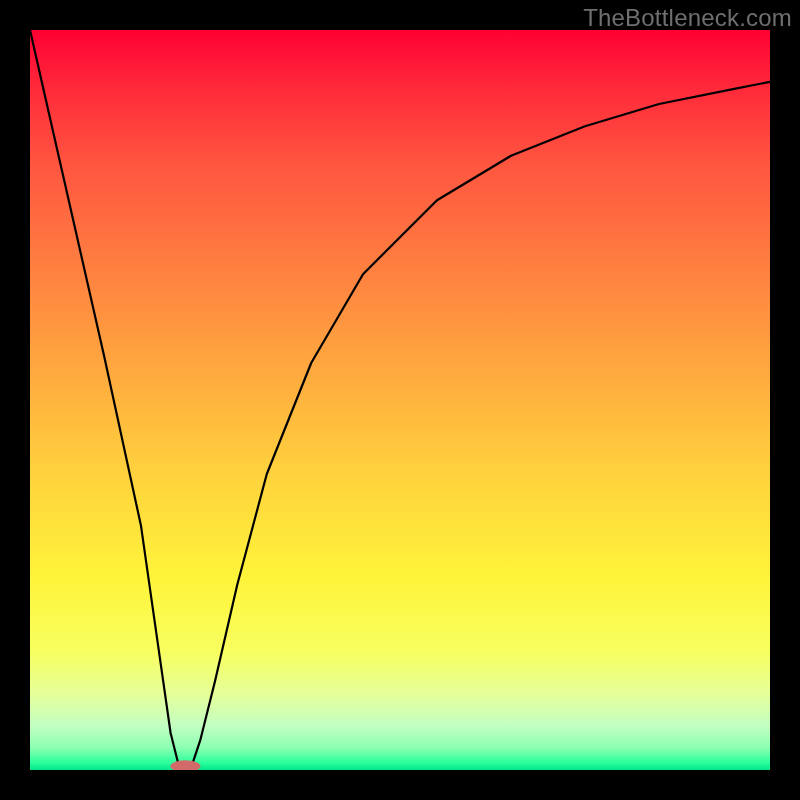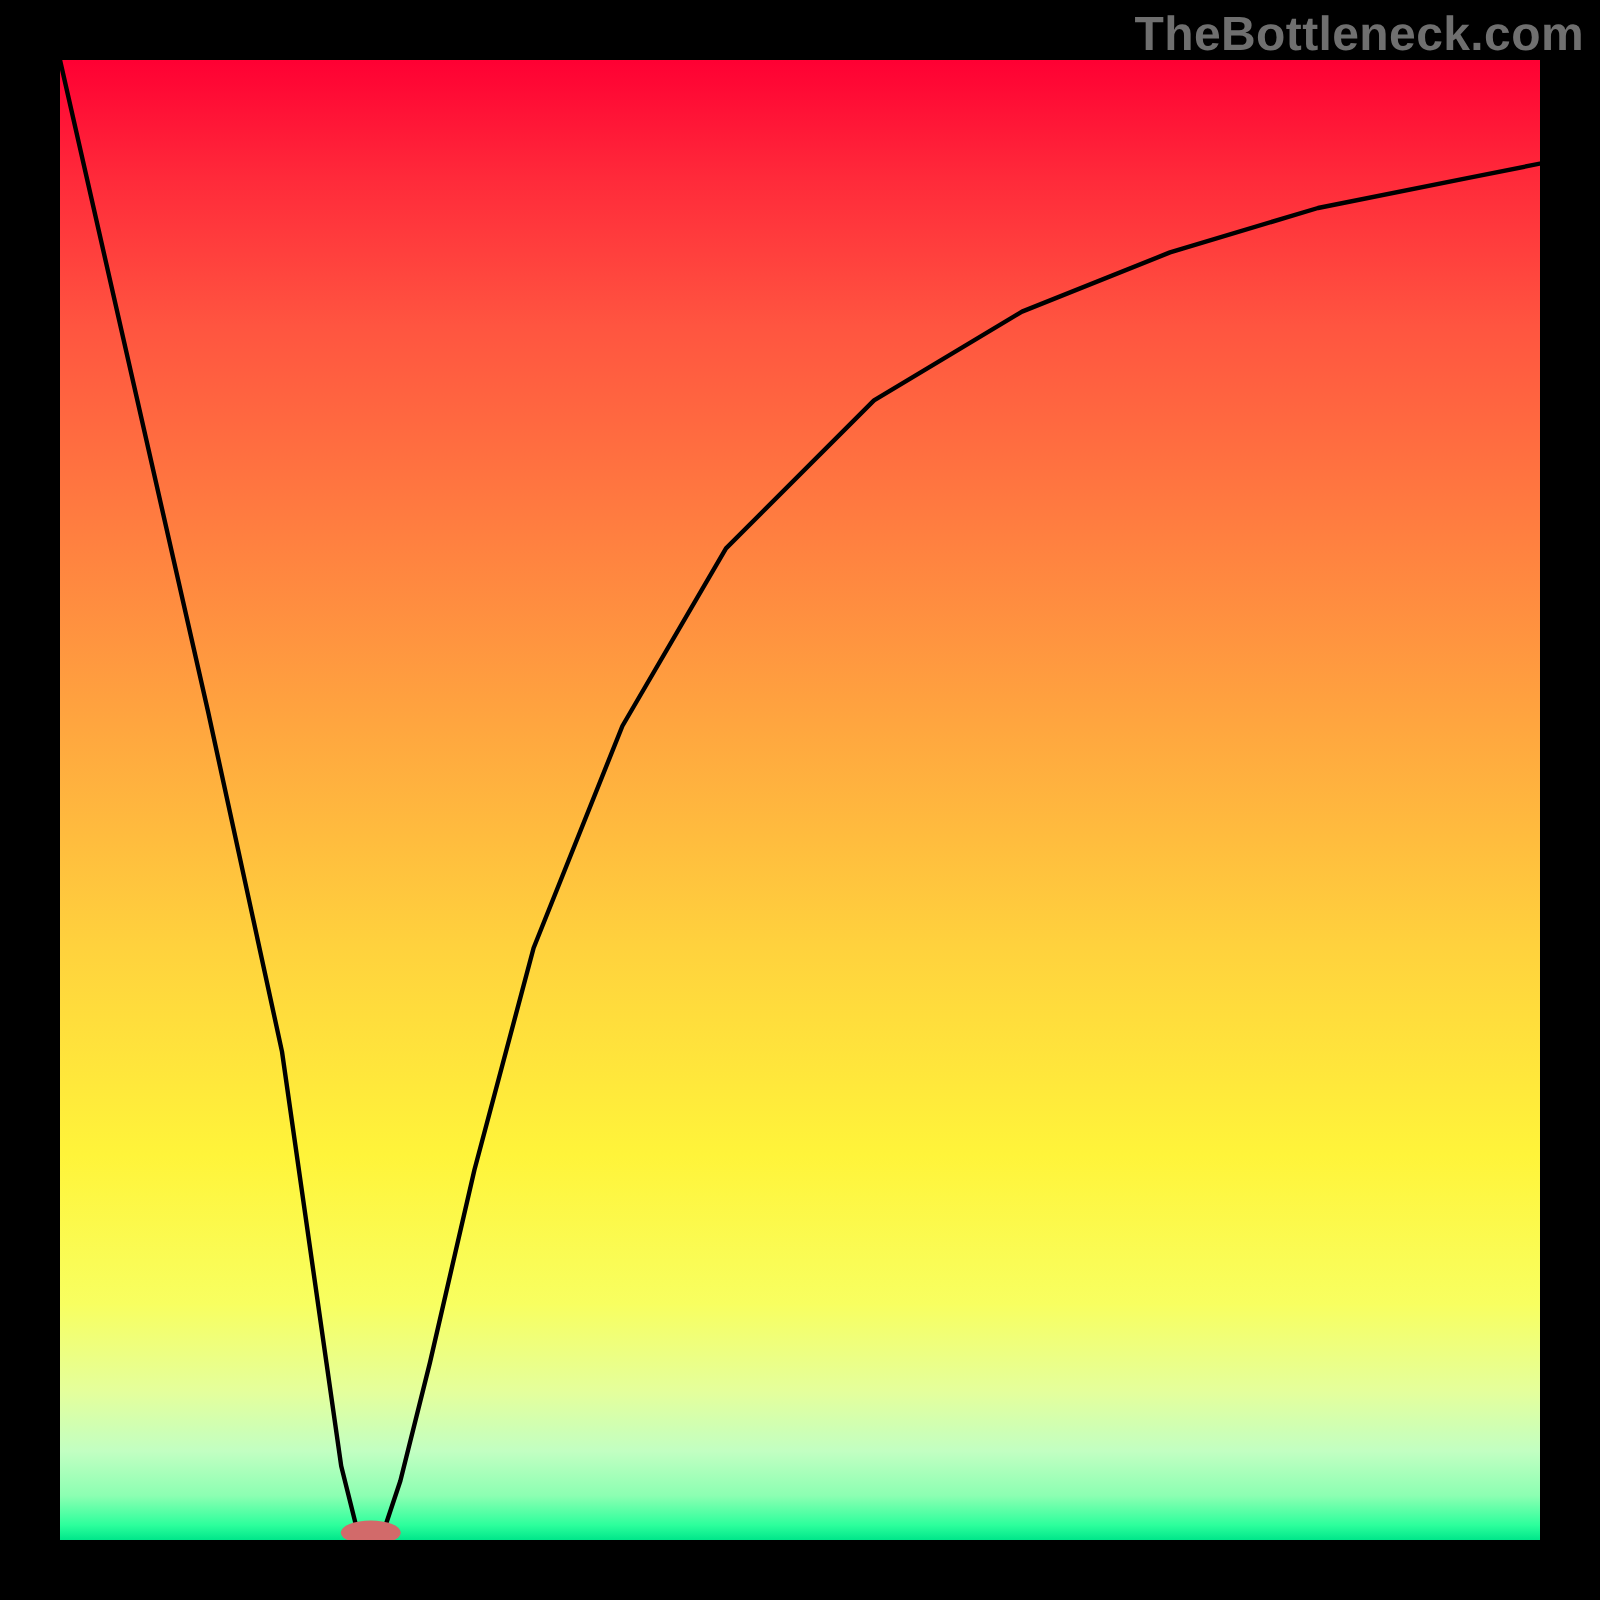--- a/index.html
+++ b/index.html
@@ -50,21 +50,21 @@
     position: absolute;
     inset: 0;
     width: 740px;
     height: 740px;
   }
   .watermark {
     position: absolute;
     top: 4px;
     right: 8px;
     font-size: 24px;
-    font-weight: 700;
+    font-weight: 400;
     color: #6f6f6f;
     letter-spacing: 0.2px;
     user-select: none;
   }
 </style>
 </head>
 <body>
 
 <div class="frame">
   <div class="watermark">TheBottleneck.com</div>

